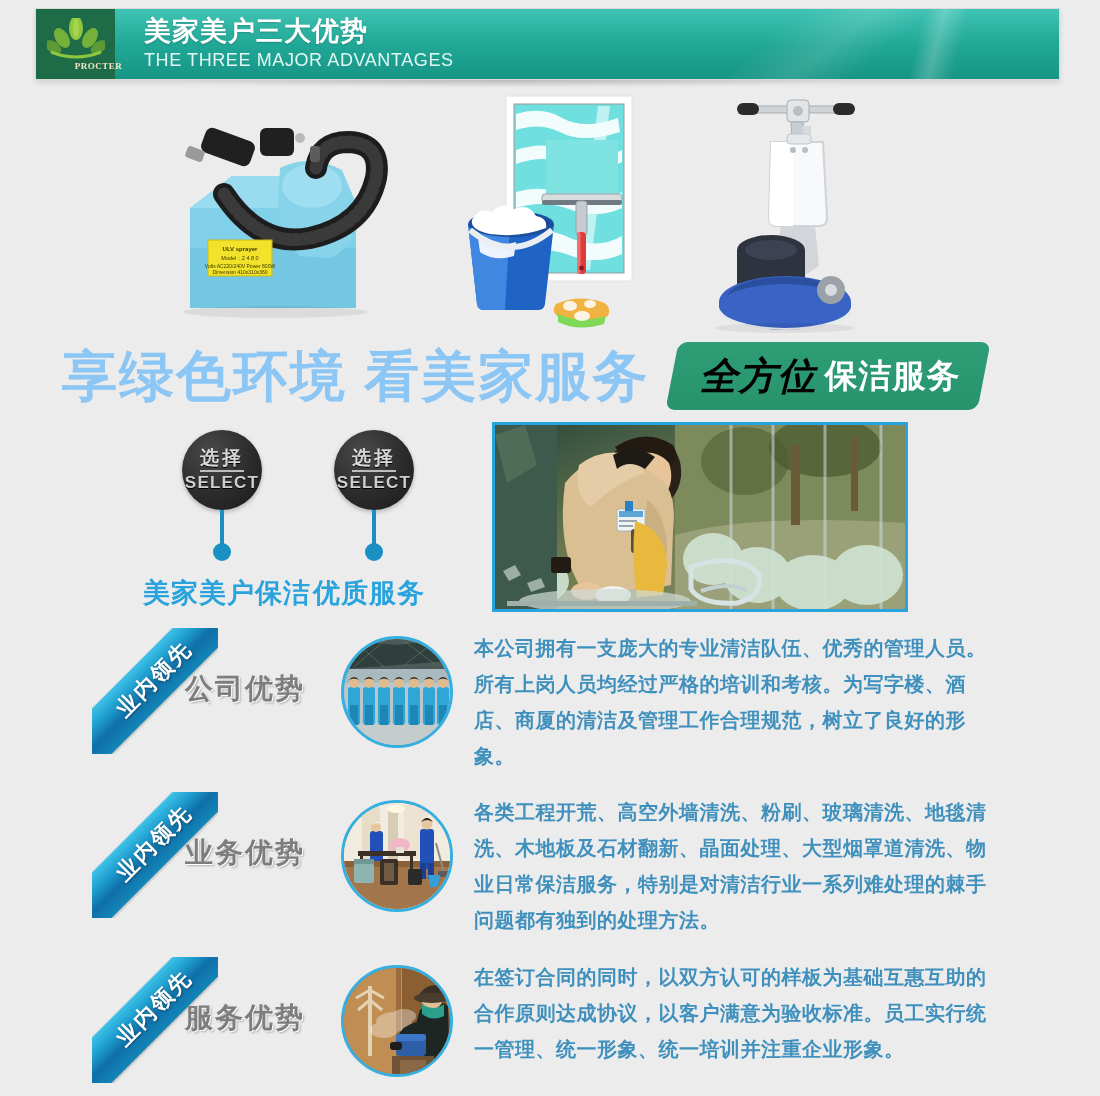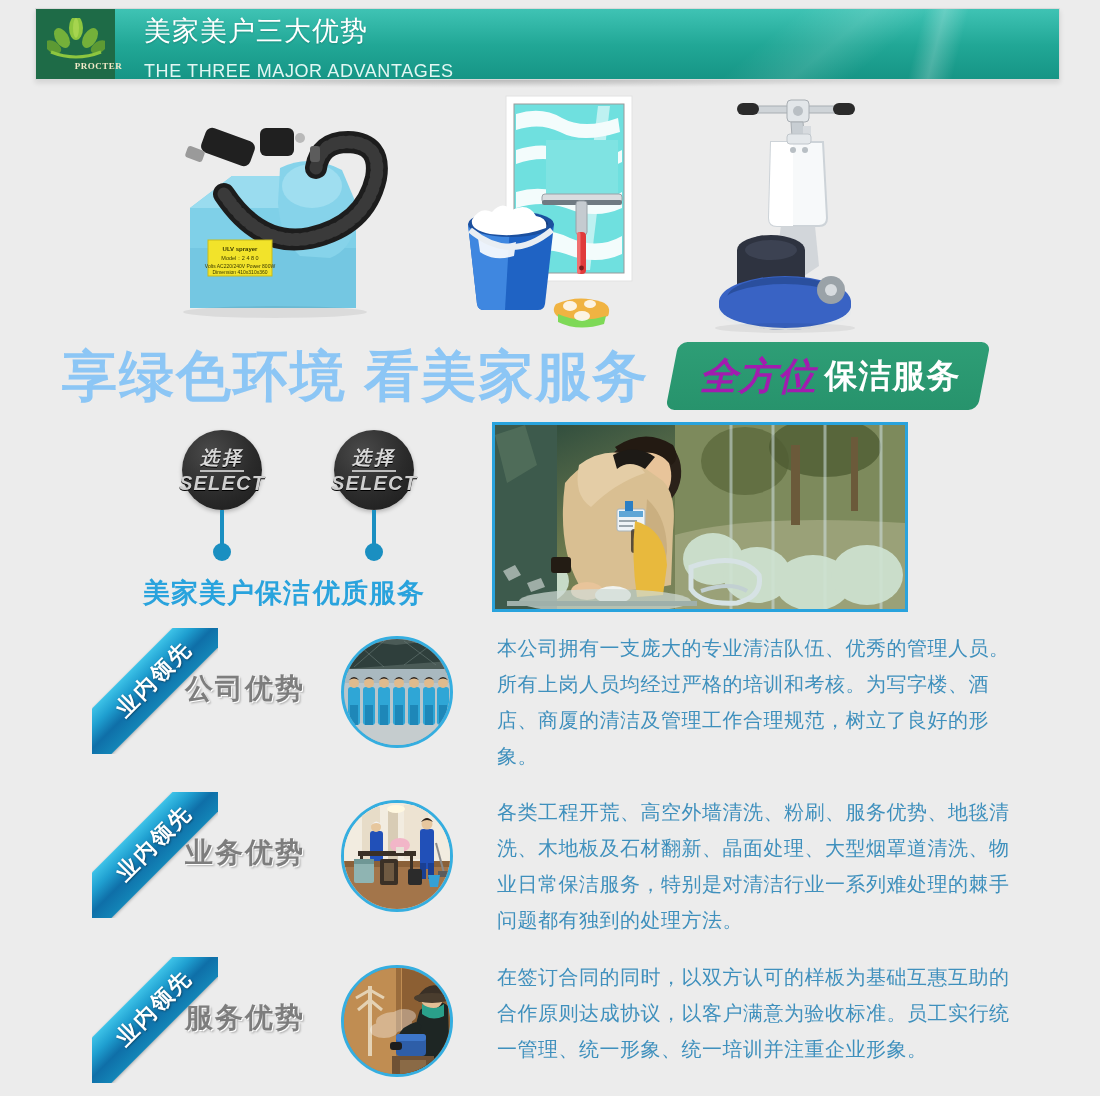--- a/index.html
+++ b/index.html
@@ -34,26 +34,26 @@
     background:#1e6b47;display:flex;flex-direction:column;
     align-items:center;justify-content:center;
   }
   .logo svg{display:block;}
   .logo .brand{
     font-size:9px;letter-spacing:.5px;color:#f2e9c8;
     font-weight:bold;margin-top:1px;font-family:"Liberation Serif",serif;padding-left:46px;
   }
   .hdr-texts{position:absolute;left:108px;top:6px;}
   .hdr-cn{
-    font-size:27px;font-weight:normal;color:#ffffff;letter-spacing:1px;
+    font-size:27px;font-weight:bold;color:#ffffff;letter-spacing:1px;
     line-height:32px;text-shadow:0 1px 2px rgba(0,0,0,.18);
   }
   .hdr-en{
     font-size:18px;color:#e2f7f3;letter-spacing:.6px;line-height:24px;
-    margin-top:12px;
+    margin-top:1px;
   }
   .hdr-shadow{
     position:absolute;left:160px;top:80px;width:700px;height:8px;
     background:radial-gradient(ellipse at 50% 0%,rgba(0,0,0,.13),rgba(0,0,0,0) 70%);
   }
 
   
   .products{position:absolute;left:0;top:88px;width:1100px;height:250px;}
   .prod{position:absolute;}
   .prod-sprayer{left:160px;top:10px;width:330px;height:240px;}
@@ -69,39 +69,38 @@
   .greenbar{
     position:absolute;left:672px;top:342px;width:312px;height:68px;
     background:linear-gradient(180deg,#2e9e76 0%,#27936c 100%);
     transform:skewX(-11deg);border-radius:9px;
   }
   .greenbar-inner{
     position:absolute;left:680px;top:350px;width:300px;height:52px;
     transform:skewX(0deg);display:flex;align-items:center;
     justify-content:center;white-space:nowrap;
   }
-  .gb-y{font-size:38px;font-weight:bold;color:#a21caf;font-style:italic;letter-spacing:1px;}
+  .gb-y{font-size:38px;font-weight:bold;color:#000000;font-style:italic;letter-spacing:1px;}
   .gb-w{font-size:33px;font-weight:bold;color:#ffffff;letter-spacing:1px;margin-left:8px;}
 
   
   .pin{position:absolute;}
   .pin .circle{
     width:80px;height:80px;border-radius:50%;
     background:radial-gradient(circle at 35% 28%,#4a4a4a 0%,#2b2b2b 55%,#1a1a1a 100%);
     display:flex;flex-direction:column;align-items:center;justify-content:center;
     box-shadow:0 2px 4px rgba(0,0,0,.25);
-    font-style:italic;
   }
   .pin .cn{
     font-size:19px;font-weight:bold;color:#d8d8d8;letter-spacing:3px;
     line-height:20px;padding-bottom:2px;border-bottom:2px solid #bdbdbd;
     text-shadow:0 1px 0 #000;
   }
   .pin .en{
-    font-size:20px;font-weight:bold;color:#cfcfcf;letter-spacing:1.2px;
+    font-size:17px;font-weight:bold;color:#cfcfcf;letter-spacing:1.2px;
     line-height:18px;margin-top:2px;text-shadow:0 1px 0 #000;
   }
   .pin .stem{
     position:absolute;left:38px;top:80px;width:4px;height:40px;background:#1a8fc1;
   }
   .pin .dot{
     position:absolute;left:31px;top:113px;width:18px;height:18px;border-radius:50%;
     background:#1a8fc1;
   }
   .pinlabels{
@@ -140,22 +139,22 @@
   .adv-title{
     position:absolute;left:185px;top:42px;width:160px;
     font-size:28px;font-weight:bold;color:#7d7d7d;letter-spacing:2px;
     text-shadow:1px 1px 0 #ffffff,2px 2px 2px rgba(0,0,0,.25);
   }
   .adv-photo{
     position:absolute;left:341px;top:8px;width:112px;height:112px;border-radius:50%;
     border:3px solid #35aee0;box-sizing:border-box;overflow:hidden;background:#7fa7bb;
   }
   .adv-text{
-    position:absolute;left:497px;top:2px;width:516px;
-    font-size:20px;color:#3f90bd;line-height:36px;letter-spacing:.5px;
+    position:absolute;left:474px;top:2px;width:516px;
+    font-size:20px;color:#3f90bd;line-height:36px;letter-spacing:.5px;font-weight:bold;
   }
 
   
   .scene{display:block;width:100%;height:100%;}
 </style>
 </head>
 <body>
 
 <div class="page">
 
@@ -506,21 +505,21 @@
         <rect x="10" y="56" width="20" height="24" rx="2" fill="#8fb4b2"></rect>
         <rect x="10" y="56" width="20" height="5" fill="#6f9795"></rect>
         <rect x="36" y="56" width="18" height="26" rx="2" fill="#3a3026"></rect>
         <rect x="40" y="60" width="10" height="18" fill="#6f5a42"></rect>
 
         <rect x="64" y="66" width="14" height="16" rx="2" fill="#2b2b2b"></rect>
 
         <path d="M84 72 L96 72 L94 84 L86 84 Z" fill="#34a0d6"></path>
       </svg>
     </div>
-    <div class="adv-text">各类工程开荒、高空外墙清洗、粉刷、服务优势、地毯清洗、木地板及石材翻新、晶面处理、大型烟罩道清洗、物业日常保洁服务，特别是对清洁行业一系列难处理的棘手问题都有独到的处理方法。</div>
+    <div class="adv-text">各类工程开荒、高空外墙清洗、粉刷、玻璃清洗、地毯清洗、木地板及石材翻新、晶面处理、大型烟罩道清洗、物业日常保洁服务，特别是对清洁行业一系列难处理的棘手问题都有独到的处理方法。</div>
   </div>
 
   <div class="adv-row adv-3">
     <div class="ribbon">
       <div class="band">
         <span>业内领先</span>
       </div>
     </div>
     <div class="adv-title">服务优势</div>
     <div class="adv-photo">

